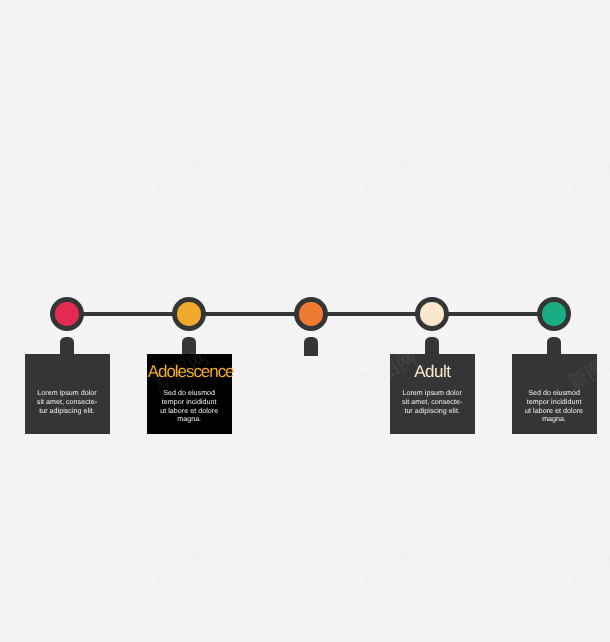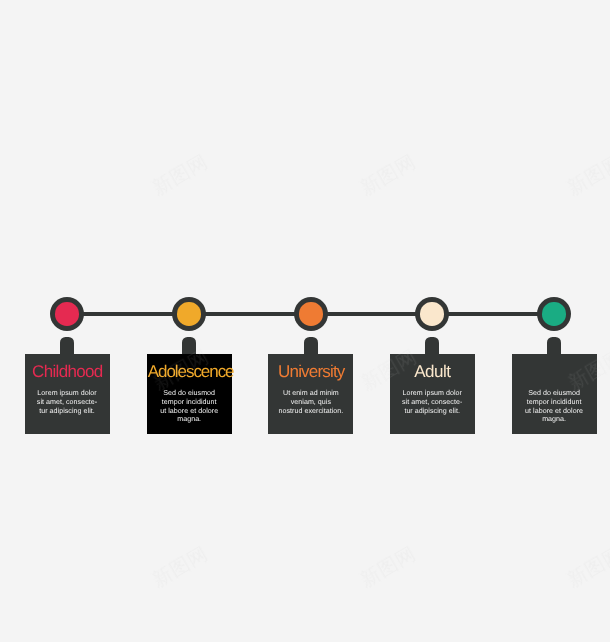--- a/index.html
+++ b/index.html
@@ -86,42 +86,33 @@
     <span class="dot" style="background: rgb(26, 172, 131);"></span>
   </div>
 
   <div class="stem s1" style="background: rgb(51, 54, 53);"></div>
   <div class="stem s2" style="background: rgb(51, 54, 53);"></div>
   <div class="stem s3" style="background: rgb(51, 54, 53);"></div>
   <div class="stem s4" style="background: rgb(51, 54, 53);"></div>
   <div class="stem s5" style="background: rgb(51, 54, 53);"></div>
 
   <div class="card c1" style="background: rgb(51, 54, 53);">
-    <div class="title t1" style="color: rgb(229, 42, 81);">Childhood</div>
     <div class="body" style="color: rgb(242, 242, 242);">
         <div>Lorem ipsum dolor</div>
         <div>sit amet, consecte-</div>
         <div>tur adipiscing elit.</div>
       </div>
   </div>
   <div class="card c2" style="background: #000000;">
     <div class="title t2" style="color: rgb(240, 169, 42);">Adolescence</div>
     <div class="body" style="color: rgb(242, 242, 242);">
         <div>Sed do eiusmod</div>
         <div>tempor incididunt</div>
         <div>ut labore et dolore</div>
         <div>magna.</div>
-      </div>
-  </div>
-  <div class="card c3" style="background: rgb(51, 54, 53);">
-    <div class="title t3" style="color: rgb(239, 123, 51);">University</div>
-    <div class="body" style="color: rgb(242, 242, 242);">
-        <div>Ut enim ad minim</div>
-        <div>veniam, quis</div>
-        <div>nostrud exercitation.</div>
       </div>
   </div>
   <div class="card c4" style="background: rgb(51, 54, 53);">
     <div class="title t4" style="color: rgb(250, 231, 204);">Adult</div>
     <div class="body" style="color: rgb(242, 242, 242);">
         <div>Lorem ipsum dolor</div>
         <div>sit amet, consecte-</div>
         <div>tur adipiscing elit.</div>
       </div>
   </div>

